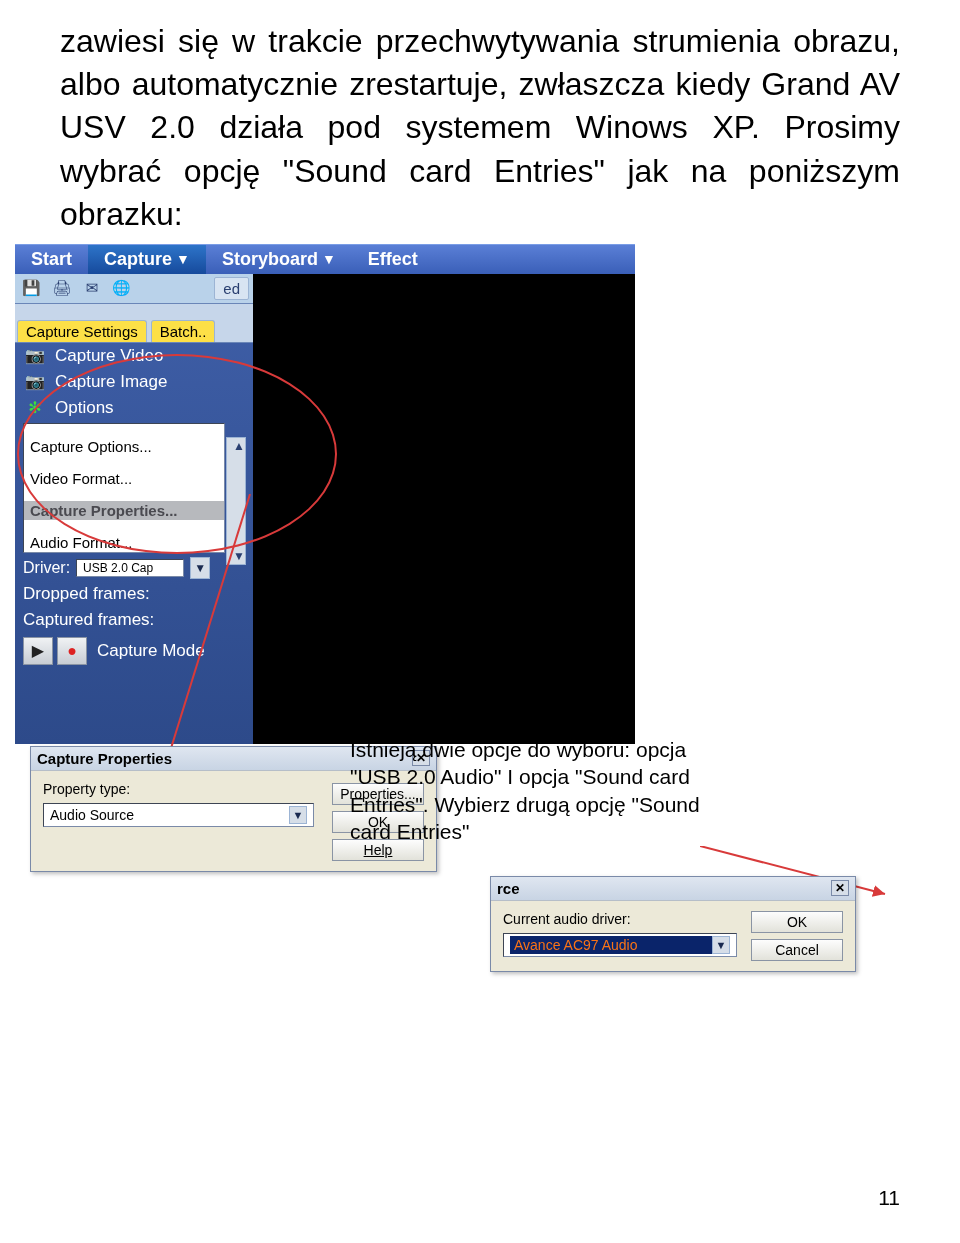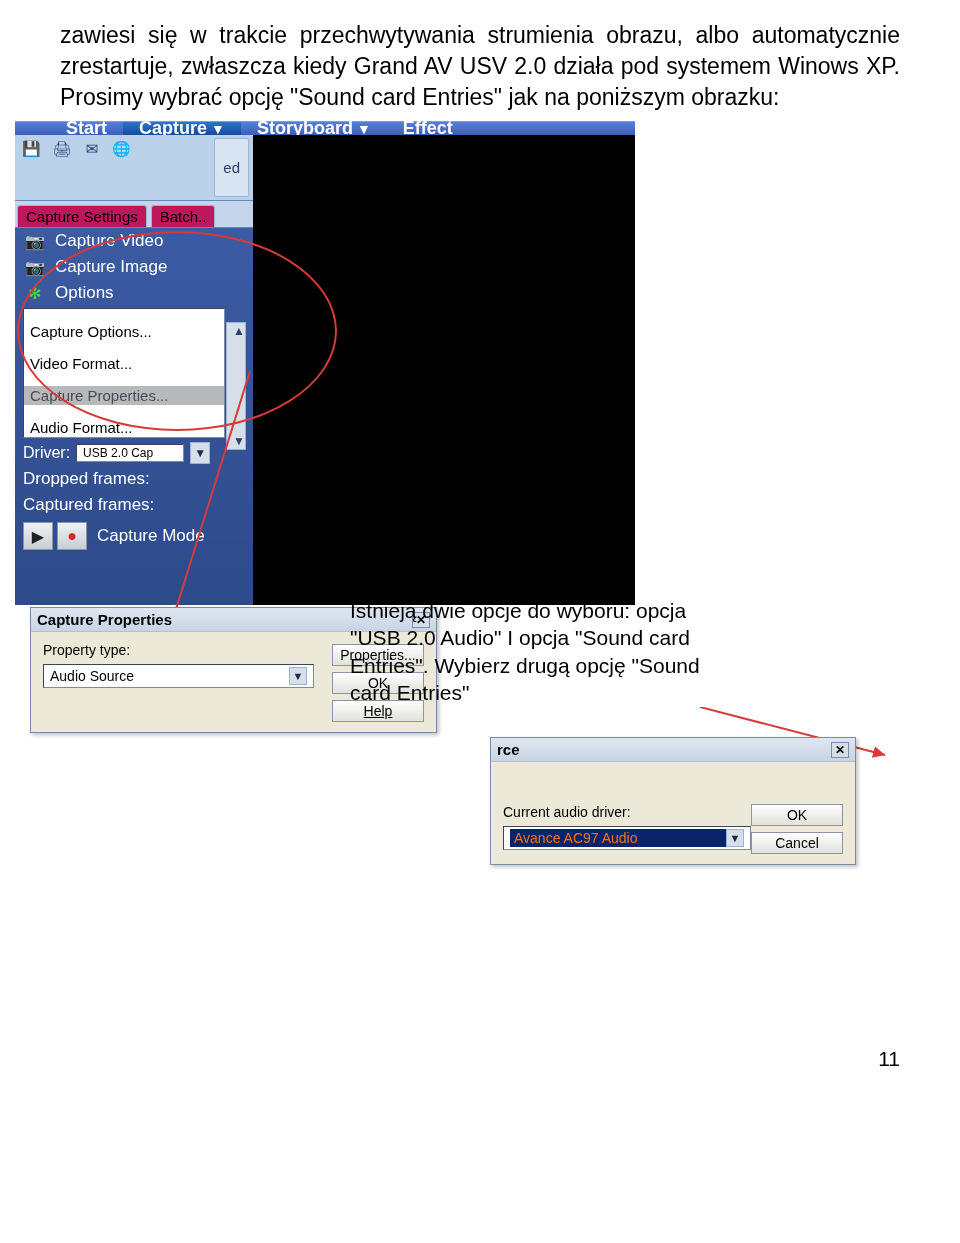--- a/index.html
+++ b/index.html
@@ -4,41 +4,40 @@
 <style>
   * { box-sizing: border-box; margin: 0; padding: 0; }
   body {
     font-family: Verdana, Arial, sans-serif;
     background: #fff;
     width: 960px;
     padding: 20px 60px 40px 60px;
     color: #000;
   }
   .body-text {
-    font-size: 23px;
+    font-size: 32px;
     line-height: 1.35;
     text-align: justify;
     margin-bottom: 8px;
   }
   .app-window {
     width: 620px;
     position: relative;
     margin-left: -45px;
   }
   .menubar {
     display: flex;
-    height: 14px;
+    height: 30px;
     background: linear-gradient(#5a7fd6,#3a5fb8);
     color: #fff;
     font-family: Tahoma, sans-serif;
     font-size: 18px;
     font-weight: bold;
     align-items: center;
     border-top: 1px solid #7a9de6;
-    padding-left: 35px;
   }
   .menubar .tri { font-size:14px; margin-left:4px;}
   .mb-item { padding: 0 16px; height:100%; display:flex; align-items:center;}
   .mb-item.active { background: linear-gradient(#2d74c9,#164a9c); }
   .main-area { display:flex; background:#000; }
   .sidebar {
     width: 238px;
     background: linear-gradient(#3f5fa8,#2d4a8a);
     color:#fff;
     font-family: Tahoma, sans-serif;
@@ -48,48 +47,48 @@
   }
   .toolbar-row {
     display:flex; gap:4px; background:#b9d2ea; padding:3px 4px;
     border-bottom:1px solid #6a86b8;
   }
   .tb-icon {
     width:26px; height:22px; display:flex; align-items:center; justify-content:center;
     font-size:15px; color:#2a3f70;
   }
   .toggle-ed {
-    background:#d8e4f2; color:#2a3f70; font-size:15px; padding:20px 8px;
+    background:#d8e4f2; color:#2a3f70; font-size:15px; padding:2px 8px;
     border:1px solid #9cb4d4; border-radius:2px; margin-left:auto;
   }
   .tabs-row {
     display:flex; background:#c6d6ea; border-bottom:1px solid #6a86b8;
     font-size:15px; color:#000;
   }
   .tab {
-    background:#be185d; border:1px solid #9cb4d4; border-bottom:none;
-    padding:2px 8px; margin:4px 2px 0 2px; border-radius:3px 3px 0 0;
+    background:#fde047; border:1px solid #9cb4d4; border-bottom:none;
+    padding:2px 8px; margin:16px 2px 0 2px; border-radius:3px 3px 0 0;
   }
   .side-row {
     display:flex; align-items:center; gap:8px; padding:3px 8px;
     color:#fff;
   }
   .icon-box {
     width:24px; height:20px; display:flex; align-items:center; justify-content:center;
     font-size:16px;
   }
   .cam { color:#e23b2e;}
   .cam2 { color:#c8c8c8;}
   .gear { color:#3fe03f;}
   .listbox {
     background:#fff; color:#000; margin:2px 28px 2px 8px;
     border:1px inset #7a8aa8; font-size:15px;
     position:relative;
   }
-  .listbox .sel { background:#b7b9bd; color:#4a4a50;}
+  .listbox .sel { background:#b7b9bd; color:#4a4a50;font-weight:bold;}
   .listbox div { padding:1px 6px; white-space:nowrap;margin-top:13px;}
   .listbox-scroll {
     position:absolute; right:-22px; top:0; width:20px; height:100%;
     background:#d6dee8; border:1px solid #9cb4d4;
     display:flex; flex-direction:column; justify-content:space-between;
     font-size:12px; color:#2a3f70; text-align:center;
   }
   .driver-row {
     display:flex; align-items:center; gap:6px; padding:2px 8px;
     font-size:16px;
@@ -145,21 +144,21 @@
     display:flex; align-items:center; justify-content:center; font-size:11px; color:#1a2a50;}
   .dlg-btn {
     background:linear-gradient(#fdfdfd,#e2e2da); border:1px solid #8a94a4;
     padding:2px 0; font-size:14px; width:92px; text-align:center;
   }
   .dlg1 { left:-30px; top:0; width:407px;}
   .dlg1-body { display:flex; gap:18px;}
   .dlg1 .left { flex:1;}
   .dlg1 .right { display:flex; flex-direction:column; gap:6px; padding-top:2px;}
   .dlg2 { left:430px; top:130px; width:366px;}
-  .dlg2-body { display:flex; gap:0; align-items:flex-start;margin-top:32px;}
+  .dlg2-body { display:flex; gap:14px; align-items:flex-start;}
   .dlg2 .left { flex:1;}
   .dlg2 .left .combo span:first-child { background:#0a246a; color:#f97316; padding:1px 4px; flex:1;}
   .dlg2 .right { display:flex; flex-direction:column; gap:6px;}
   .dlg2 .current-combo { background:#fff; border:1px inset #7a8aa8; display:flex; }
 
   .callout {
     position:absolute; left:290px; top:-10px; width:360px;
     font-size:21px; line-height:1.3;
   }
   .arrow1 {

